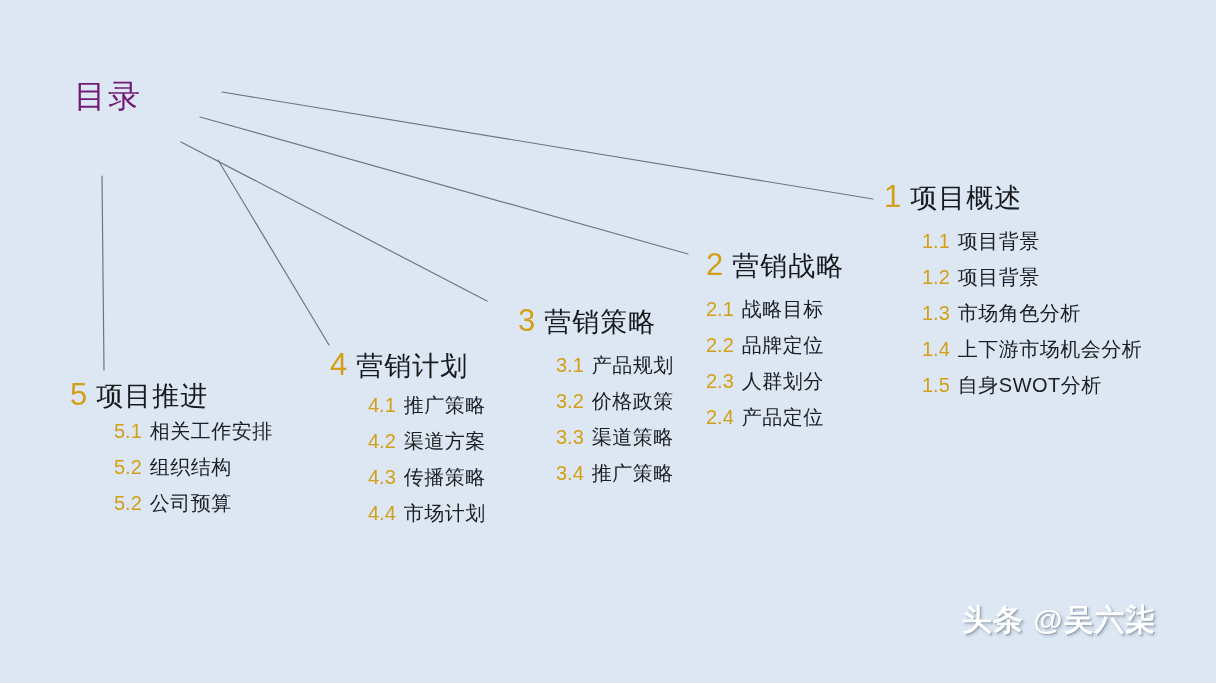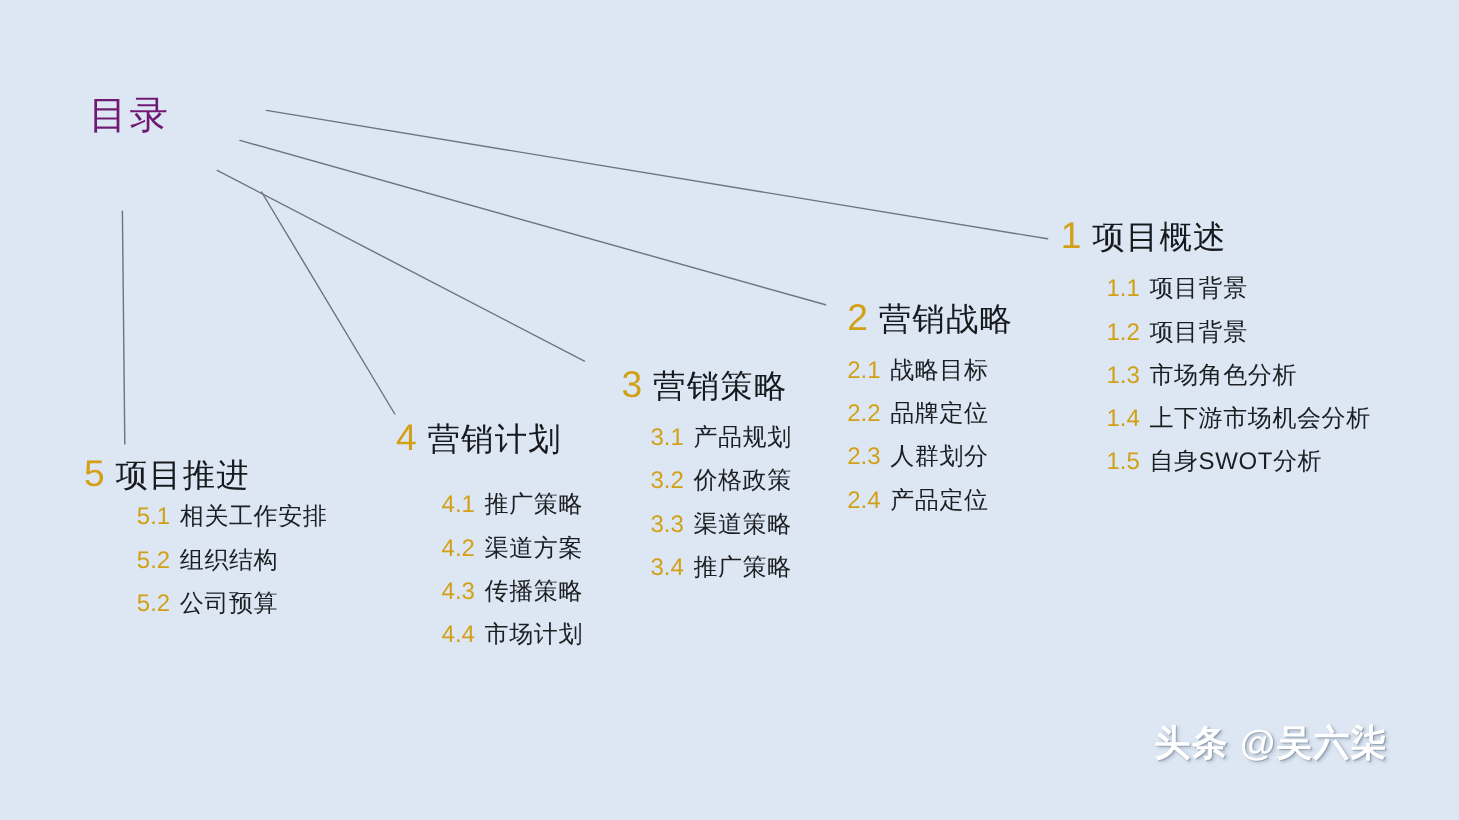--- a/index.html
+++ b/index.html
@@ -98,24 +98,24 @@
   }
 
   
   #section-1 { left: 884px; top: 180px; }
   #section-1 .sub-list { margin-left: 38px; margin-top: 8px; }
 
   #section-2 { left: 706px; top: 248px; }
   #section-2 .sub-list { margin-top: 8px; }
 
   #section-3 { left: 518px; top: 304px; }
-  #section-3 .sub-list { margin-left: 24px; margin-top: 8px; }
+  #section-3 .sub-list { margin-left: 38px; margin-top: 8px; }
 
   #section-4 { left: 330px; top: 348px; }
-  #section-4 .sub-list { margin-left: 38px; margin-top: 20px; }
+  #section-4 .sub-list { margin-left: 38px; margin-top: 4px; }
 
   #section-5 { left: 70px; top: 378px; }
   #section-5 .sub-list { margin-left: 44px; }
 
   
   #watermark {
     position: absolute;
     left: 962px;
     top: 602px;
     font-size: 30px;

